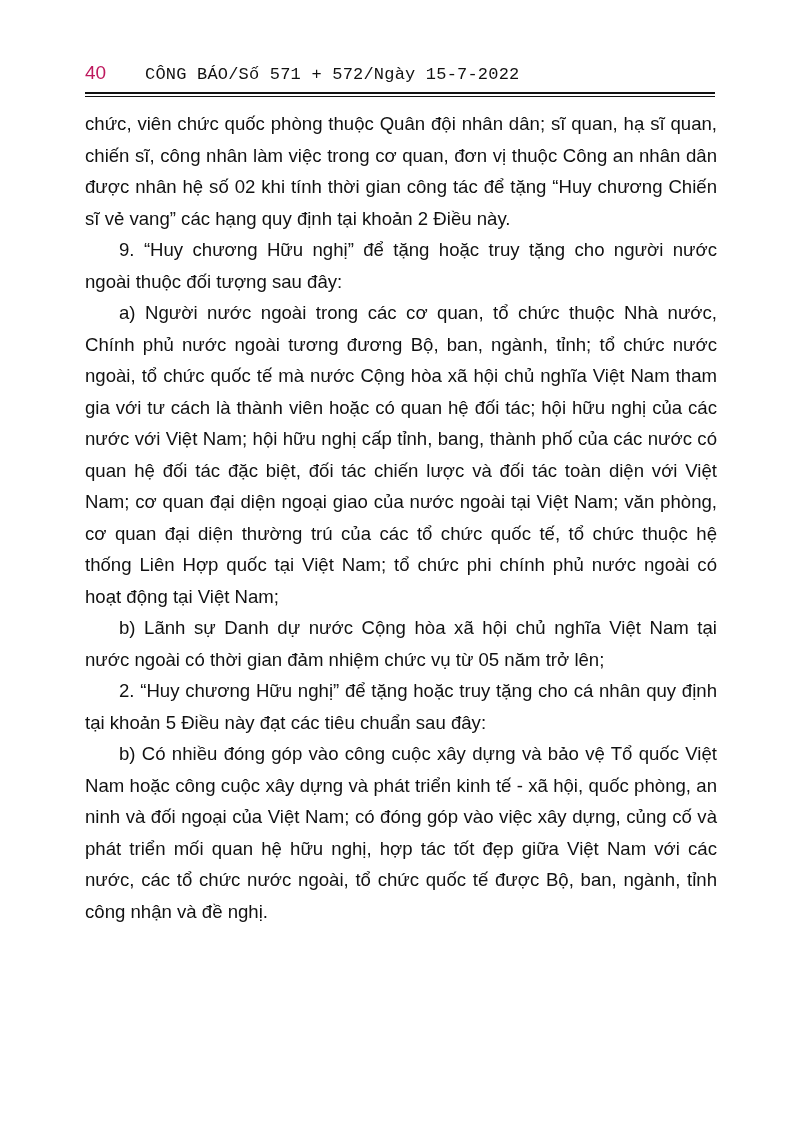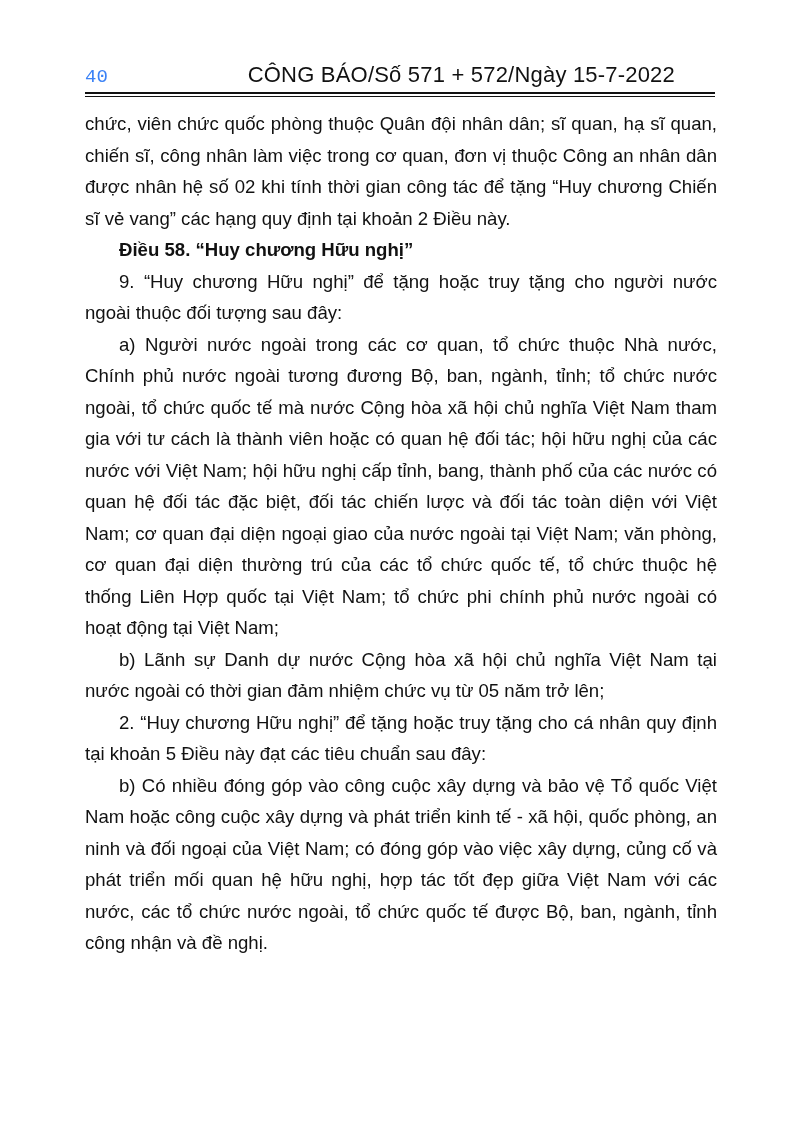--- a/index.html
+++ b/index.html
@@ -25,30 +25,30 @@
   .header {
     position: absolute;
     left: 85px;
     top: 62px;
     width: 630px;
     display: flex;
     align-items: baseline;
   }
   .header .page-number {
     font-size: 19px;
-    font-family: Liberation Mono, monospace;
-    color: #3b82f6;
+    font-family: Liberation Sans, sans-serif;
+    color: #be185d;
     width: 60px;
     text-align: left;
   }
   .header .header-title {
     flex: 1;
-    text-align: right;
-    font-size: 22px;
-    font-family: Liberation Sans, sans-serif;
+    text-align: left;
+    font-size: 17px;
+    font-family: Liberation Mono, monospace;
     color: #111;
     letter-spacing: 0.2px;
     margin-right: 40px;
   }
   .rule-wrap {
     position: absolute;
     left: 85px;
     top: 92px;
     width: 630px;
   }
@@ -99,21 +99,20 @@
   </div>
 
   <div class="rule-wrap">
     <div class="rule-thick"></div>
     <div class="rule-gap"></div>
     <div class="rule-thin"></div>
   </div>
 
   <div class="content">
     <p class="para">chức, viên chức quốc phòng thuộc Quân đội nhân dân; sĩ quan, hạ sĩ quan, chiến sĩ, công nhân làm việc trong cơ quan, đơn vị thuộc Công an nhân dân được nhân hệ số 02 khi tính thời gian công tác để tặng “Huy chương Chiến sĩ vẻ vang” các hạng quy định tại khoản 2 Điều này.</p>
-    <p class="para heading">Điều 58. “Huy chương Hữu nghị”</p>
     <p class="para indent">9. “Huy chương Hữu nghị” để tặng hoặc truy tặng cho người nước ngoài thuộc đối tượng sau đây:</p>
     <p class="para indent">a) Người nước ngoài trong các cơ quan, tổ chức thuộc Nhà nước, Chính phủ nước ngoài tương đương Bộ, ban, ngành, tỉnh; tổ chức nước ngoài, tổ chức quốc tế mà nước Cộng hòa xã hội chủ nghĩa Việt Nam tham gia với tư cách là thành viên hoặc có quan hệ đối tác; hội hữu nghị của các nước với Việt Nam; hội hữu nghị cấp tỉnh, bang, thành phố của các nước có quan hệ đối tác đặc biệt, đối tác chiến lược và đối tác toàn diện với Việt Nam; cơ quan đại diện ngoại giao của nước ngoài tại Việt Nam; văn phòng, cơ quan đại diện thường trú của các tổ chức quốc tế, tổ chức thuộc hệ thống Liên Hợp quốc tại Việt Nam; tổ chức phi chính phủ nước ngoài có hoạt động tại Việt Nam;</p>
     <p class="para indent">b) Lãnh sự Danh dự nước Cộng hòa xã hội chủ nghĩa Việt Nam tại nước ngoài có thời gian đảm nhiệm chức vụ từ 05 năm trở lên;</p>
     <p class="para indent">2. “Huy chương Hữu nghị” để tặng hoặc truy tặng cho cá nhân quy định tại khoản 5 Điều này đạt các tiêu chuẩn sau đây:</p>
     <p class="para indent">b) Có nhiều đóng góp vào công cuộc xây dựng và bảo vệ Tổ quốc Việt Nam hoặc công cuộc xây dựng và phát triển kinh tế - xã hội, quốc phòng, an ninh và đối ngoại của Việt Nam; có đóng góp vào việc xây dựng, củng cố và phát triển mối quan hệ hữu nghị, hợp tác tốt đẹp giữa Việt Nam với các nước, các tổ chức nước ngoài, tổ chức quốc tế được Bộ, ban, ngành, tỉnh công nhận và đề nghị.</p>
   </div>
 
 </div>
 
 </body></html>

